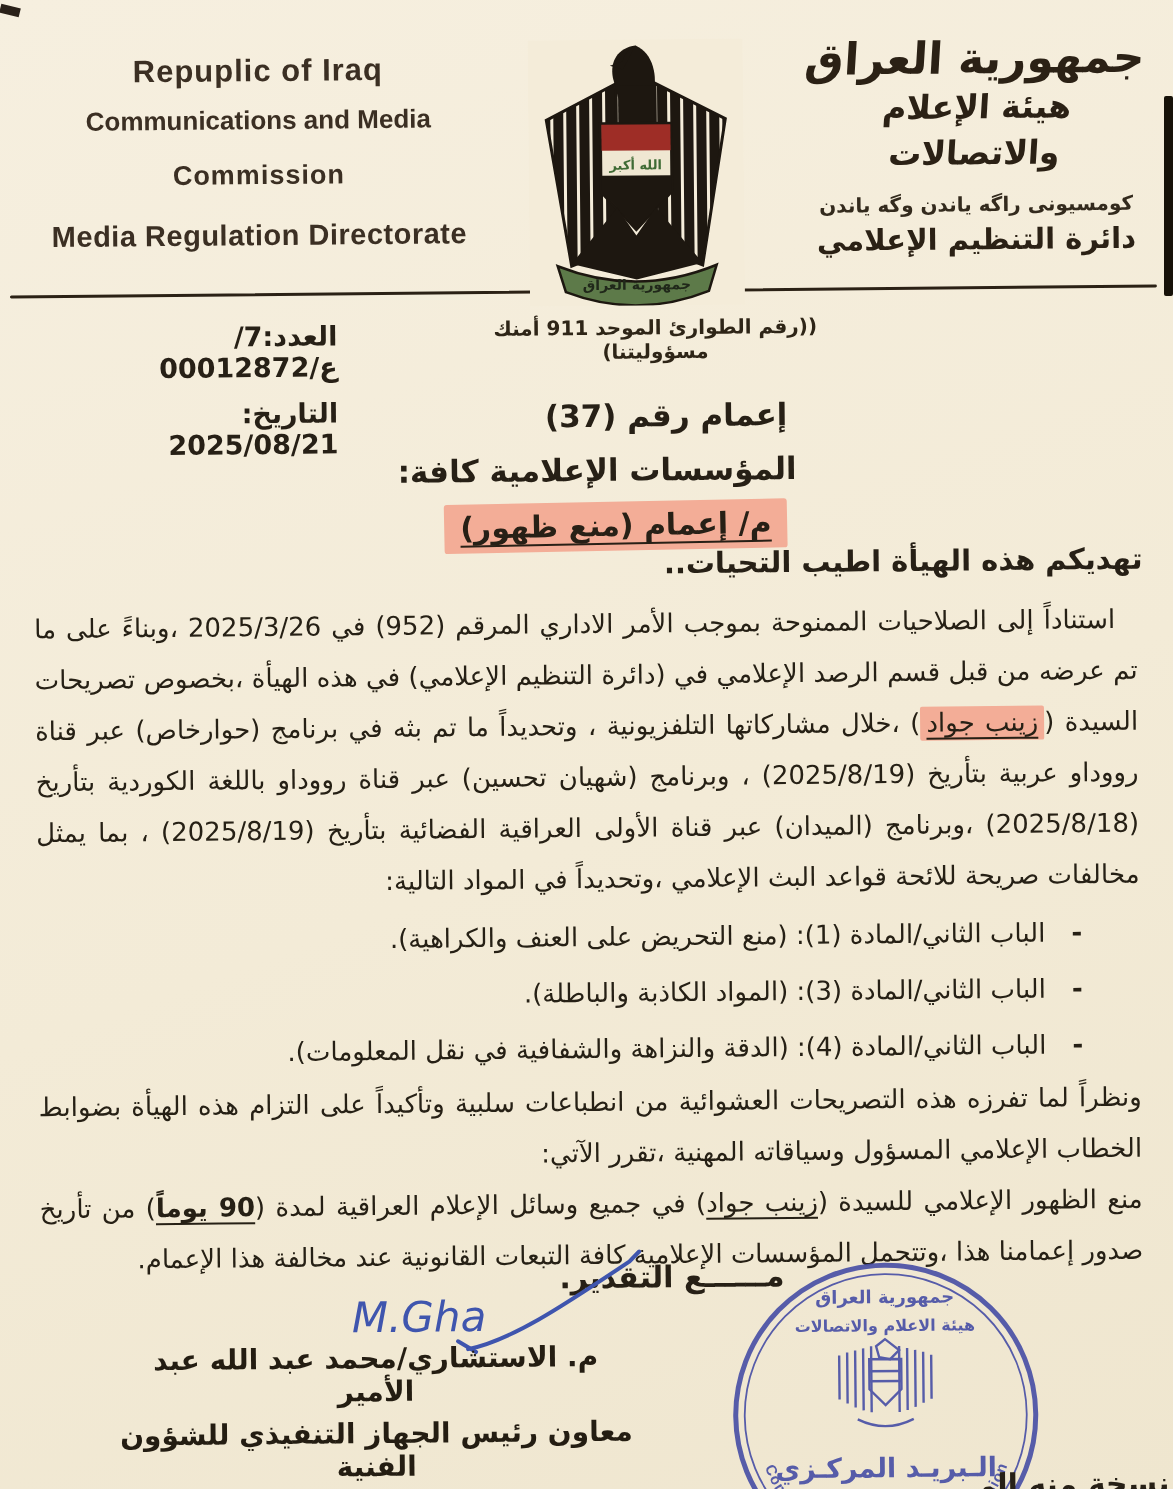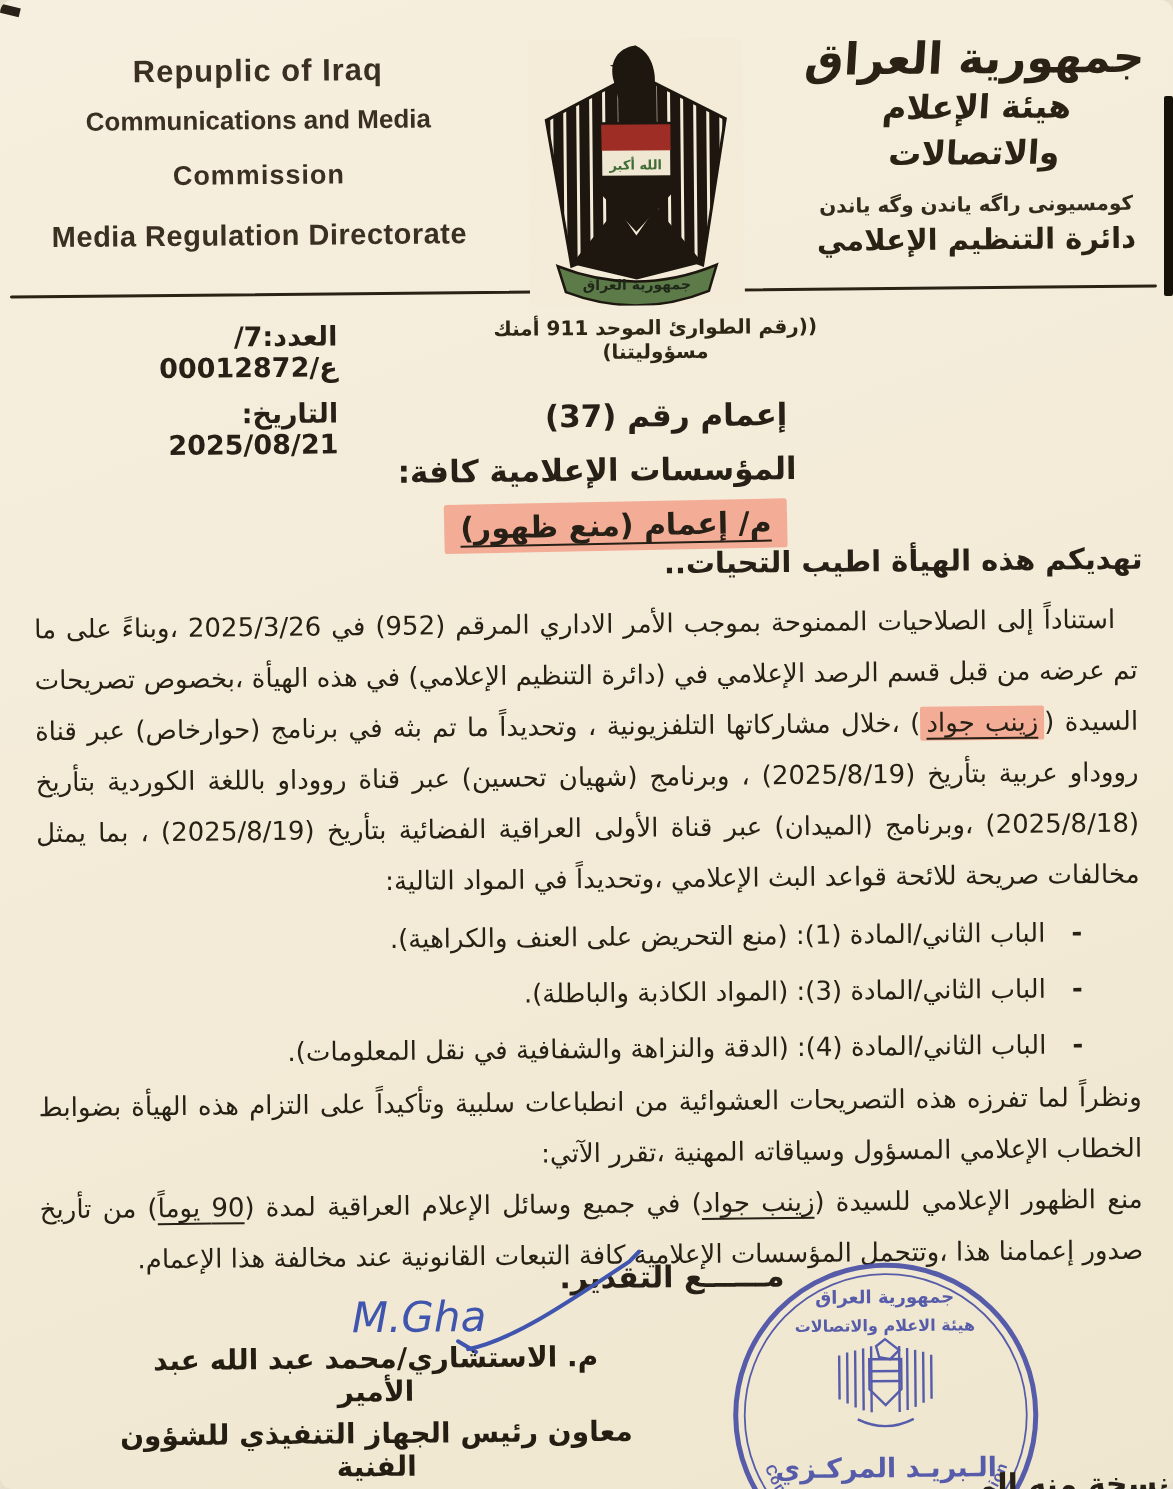--- a/index.html
+++ b/index.html
@@ -7,21 +7,20 @@
     width:1173px;height:1489px;
     background:#e8e0cc;
     font-family:"DejaVu Sans",sans-serif;
     overflow:hidden;
   }
   #page{
     position:relative;width:1173px;height:1489px;
     background:linear-gradient(160deg,#f6efdf 0%,#f3ebd7 55%,#efe6cf 100%);
     overflow:hidden;
     color:#272016;
-    border-radius:13px;
   }
   .tilt{position:absolute;inset:0;transform:rotate(-0.55deg);transform-origin:50% 55%;}
   
   .en-header{
     position:absolute;left:25px;top:50px;width:480px;
     text-align:center;color:#3b2f23;
     font-family:"Liberation Sans","DejaVu Sans",sans-serif;font-weight:bold;
   }
   .en-header .l1{font-size:31px;letter-spacing:1px;margin-bottom:16px;}
   .en-header .l2{font-size:26px;margin-bottom:24px;}
@@ -62,21 +61,21 @@
   .docbody{
     position:absolute;left:36px;right:34px;top:599px;
     direction:rtl;text-align:justify;
     font-size:26px;line-height:51px;color:#262015;
   }
   .docbody p{margin:0;}
   .docbody .indent{text-indent:22px;}
   .name-hl{background:#f3ad97;padding:1px 6px 3px 6px;border-radius:2px;
     text-decoration:underline;text-underline-offset:6px;text-decoration-thickness:2px;}
   .uline{text-decoration:underline;text-underline-offset:6px;text-decoration-thickness:2px;}
-  .strong-num{font-weight:normal;}
+  .strong-num{font-weight:bold;}
   .items{margin-top:4px;}
   .item{display:flex;direction:rtl;padding-right:58px;line-height:56px;}
   .item .dash{margin-left:26px;font-weight:bold;}
   .p2{margin-top:4px;}
   .p3{margin-top:6px;}
   
   .closing{position:absolute;left:540px;top:1260px;width:240px;direction:rtl;font-size:30px;font-weight:bold;white-space:nowrap;}
   .sig-svg{position:absolute;left:335px;top:1248px;}
   .sigblock{position:absolute;left:108px;top:1340px;width:525px;text-align:center;direction:rtl;font-weight:bold;color:#241d12;}
   .sigblock .nm{font-size:28px;}

